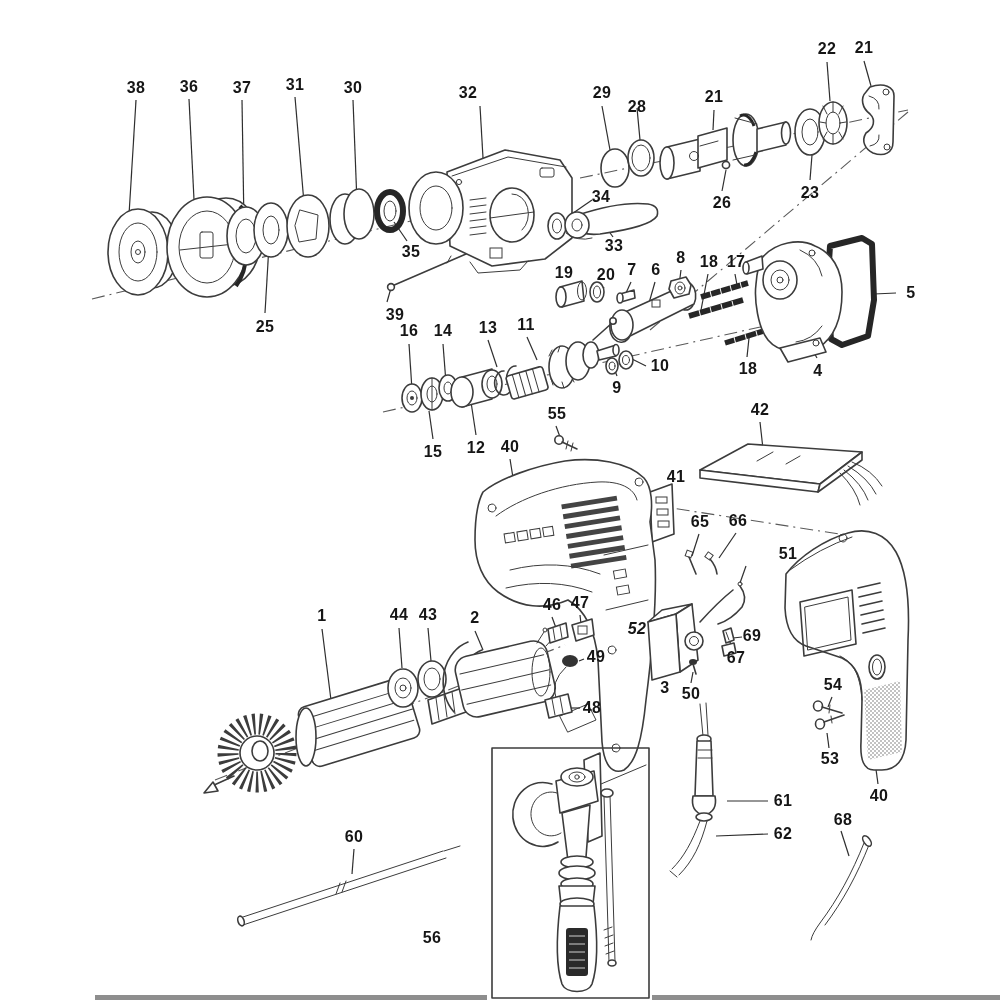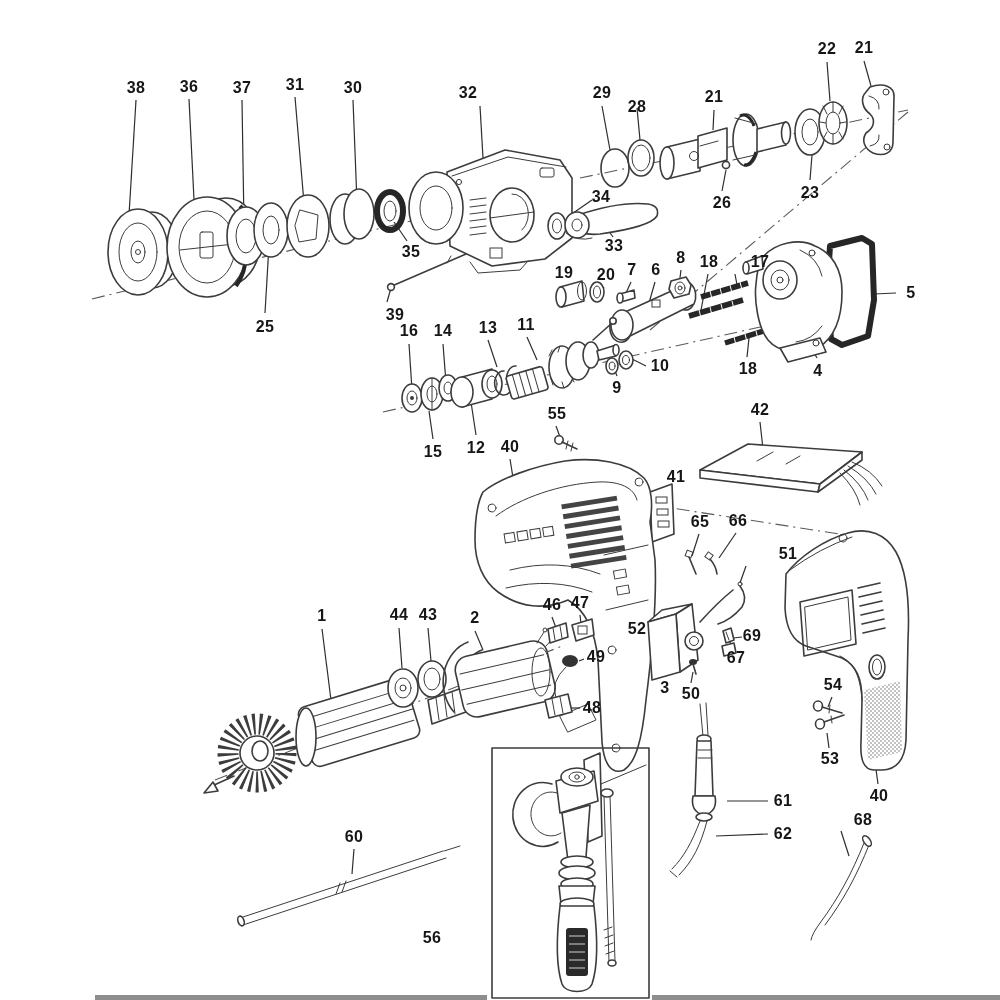--- a/index.html
+++ b/index.html
@@ -635,21 +635,21 @@
       <span class="callout" style="left: 614px; top: 246px;">33</span>
       <span class="callout" style="left: 411px; top: 252px;">35</span>
       <span class="callout" style="left: 265px; top: 327px;">25</span>
       <span class="callout" style="left: 387px; top: 315px; margin-left: 8px;">39</span>
       <span class="callout" style="left: 564px; top: 273px;">19</span>
       <span class="callout" style="left: 606px; top: 275px;">20</span>
       <span class="callout" style="left: 632px; top: 270px;">7</span>
       <span class="callout" style="left: 656px; top: 270px;">6</span>
       <span class="callout" style="left: 681px; top: 258px;">8</span>
       <span class="callout" style="left: 709px; top: 262px;">18</span>
-      <span class="callout" style="left: 736px; top: 262px; margin-left: 24px;">17</span>
+      <span class="callout" style="left: 736px; top: 262px;">17</span>
       <span class="callout" style="left: 911px; top: 293px;">5</span>
       <span class="callout" style="left: 409px; top: 331px;">16</span>
       <span class="callout" style="left: 443px; top: 331px;">14</span>
       <span class="callout" style="left: 488px; top: 328px;">13</span>
       <span class="callout" style="left: 526px; top: 325px;">11</span>
       <span class="callout" style="left: 617px; top: 388px;">9</span>
       <span class="callout" style="left: 660px; top: 366px;">10</span>
       <span class="callout" style="left: 748px; top: 369px;">18</span>
       <span class="callout" style="left: 818px; top: 371px;">4</span>
       <span class="callout" style="left: 433px; top: 452px;">15</span>
@@ -662,28 +662,28 @@
       <span class="callout" style="left: 738px; top: 521px;">66</span>
       <span class="callout" style="left: 748px; top: 554px; margin-left: 40px;">51</span>
       <span class="callout" style="left: 322px; top: 616px;">1</span>
       <span class="callout" style="left: 399px; top: 615px;">44</span>
       <span class="callout" style="left: 428px; top: 615px;">43</span>
       <span class="callout" style="left: 475px; top: 618px;">2</span>
       <span class="callout" style="left: 552px; top: 605px;">46</span>
       <span class="callout" style="left: 580px; top: 603px;">47</span>
       <span class="callout" style="left: 596px; top: 657px;">49</span>
       <span class="callout" style="left: 592px; top: 708px;">48</span>
-      <span class="callout" style="left: 637px; top: 629px;">52</span>
+      <span class="callout" style="left: 637px; top: 629px; font-style: italic;">52</span>
       <span class="callout" style="left: 665px; top: 688px;">3</span>
       <span class="callout" style="left: 691px; top: 694px;">50</span>
       <span class="callout" style="left: 752px; top: 636px;">69</span>
       <span class="callout" style="left: 736px; top: 658px;">67</span>
       <span class="callout" style="left: 833px; top: 685px;">54</span>
       <span class="callout" style="left: 830px; top: 759px;">53</span>
       <span class="callout" style="left: 879px; top: 796px;">40</span>
       <span class="callout" style="left: 783px; top: 801px;">61</span>
       <span class="callout" style="left: 783px; top: 834px;">62</span>
-      <span class="callout" style="left: 843px; top: 820px; margin-left: 20px;">68</span>
+      <span class="callout" style="left: 843px; top: 820px;">68</span>
       <span class="callout" style="left: 354px; top: 837px;">60</span>
       <span class="callout" style="left: 432px; top: 938px;">56</span>
     </div>
 
 </div>
 
 </body></html>

